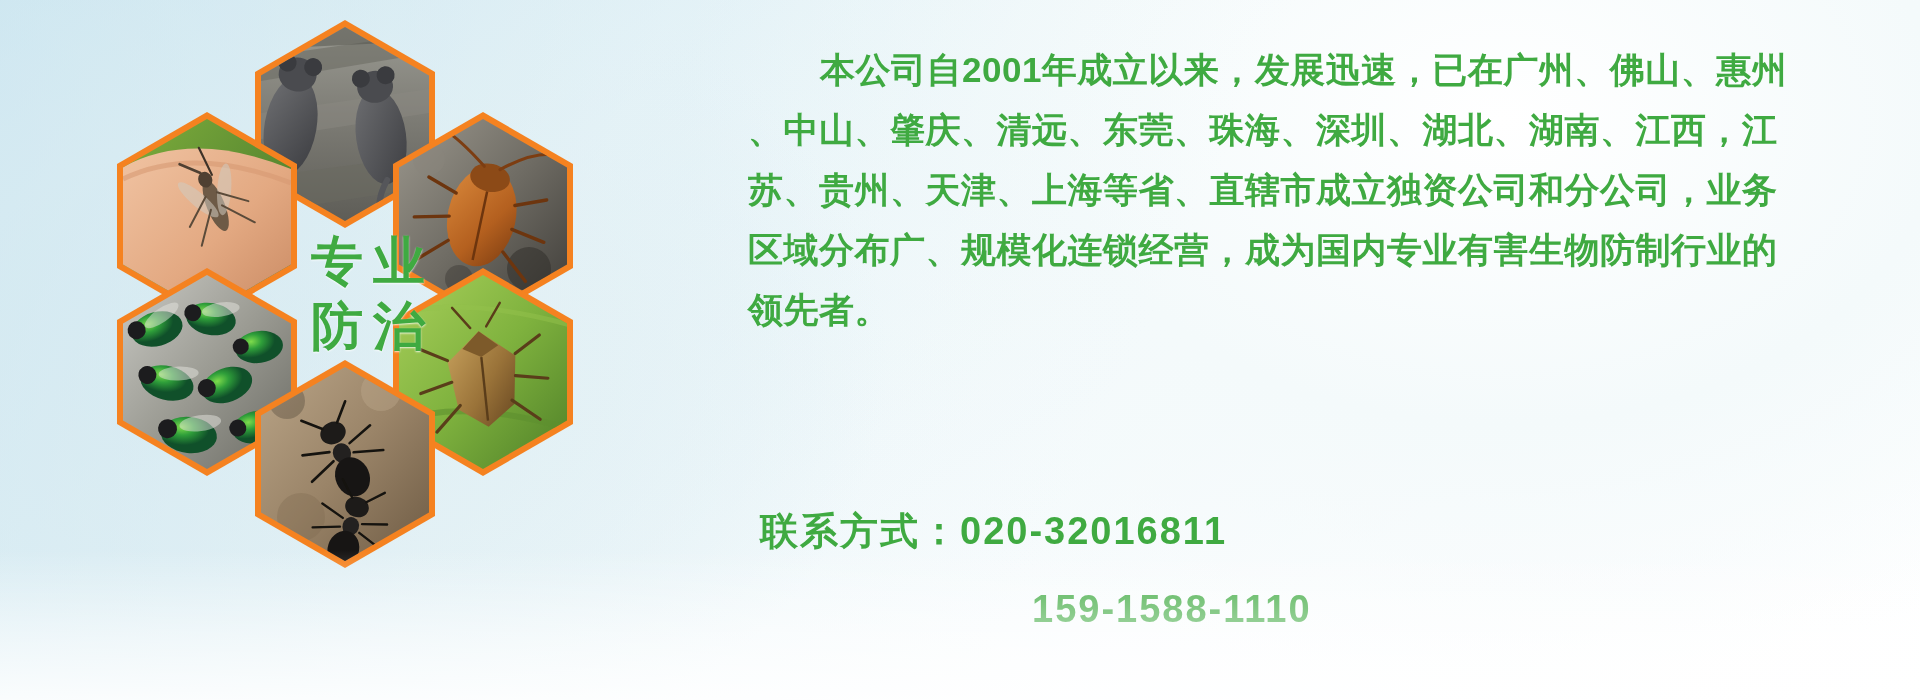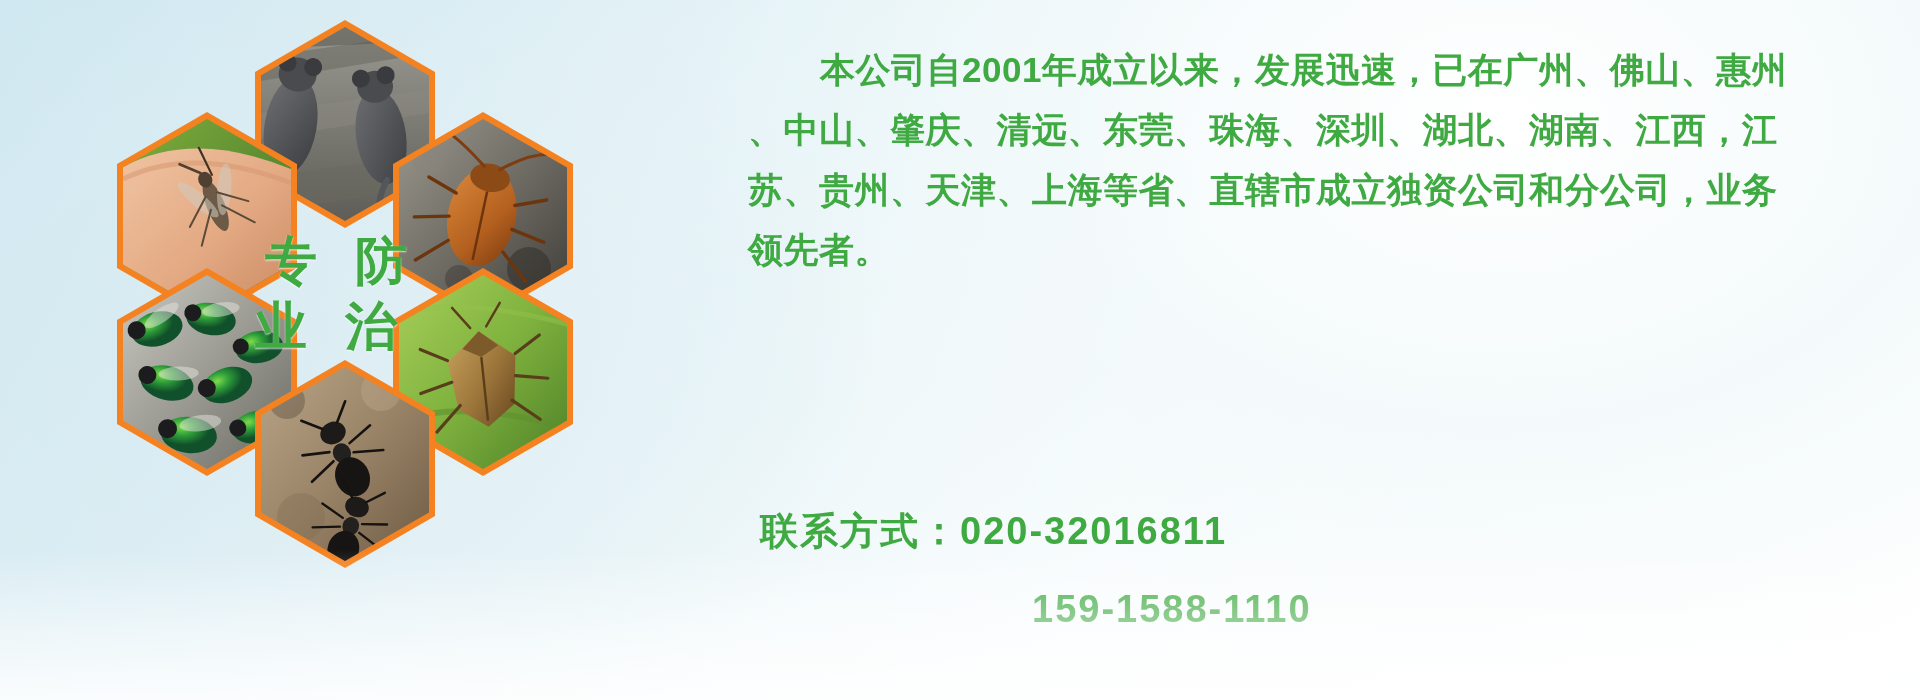--- a/index.html
+++ b/index.html
@@ -69,22 +69,22 @@
   .hex-bottom { left: 160px; top: 352px; }
 
   
   .hex-center-text {
     position: absolute;
     left: 160px;
     top: 182px;
     width: 180px;
     height: 208px;
     display: flex;
-    flex-direction: row;
-    align-items: center;
+    flex-direction: column;
+    align-items: flex-end;
     justify-content: center;
     z-index: 5;
   }
   .hex-center-text span {
     color: #3faa41;
     font-size: 52px;
     font-weight: bold;
     letter-spacing: 10px;
     text-indent: 10px;
     line-height: 1.25;
@@ -372,20 +372,21 @@
     <div class="hex-center-text">
       <span>专业</span>
       <span>防治</span>
     </div>
   </div>
 
   <div class="copy">
     <p class="first">本公司自2001年成立以来，发展迅速，已在广州、佛山、惠州</p>
     <p>、中山、肇庆、清远、东莞、珠海、深圳、湖北、湖南、江西，江</p>
     <p>苏、贵州、天津、上海等省、直辖市成立独资公司和分公司，业务</p>
+    <p>区域分布广、规模化连锁经营，成为国内专业有害生物防制行业的</p>
     <p>领先者。</p>
   </div>
 
   <div class="contact">
     <div class="line">
       <span>联系方式：</span><span>020-32016811</span>
     </div>
     <div class="line second">
       <span>159-1588-1110</span>
     </div>

